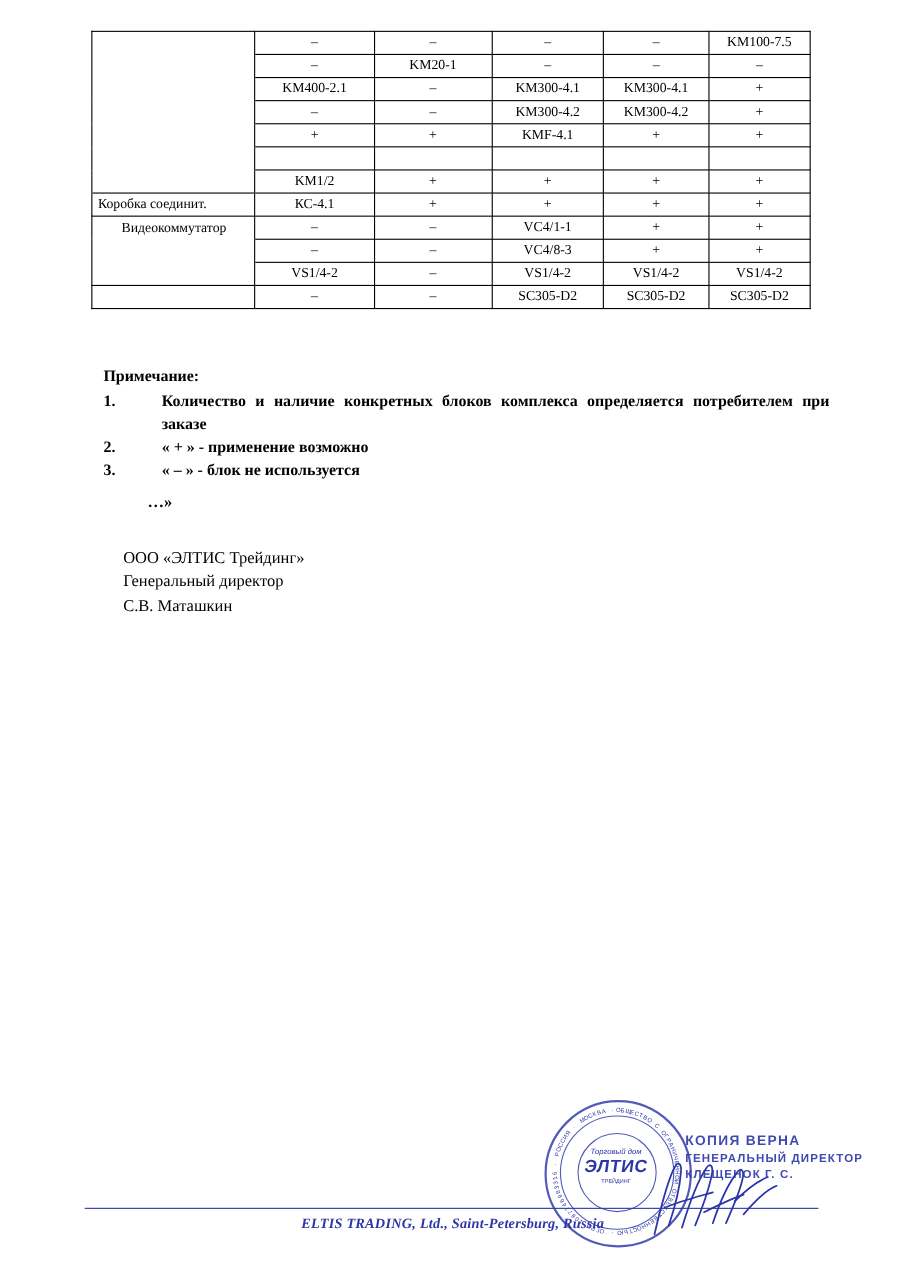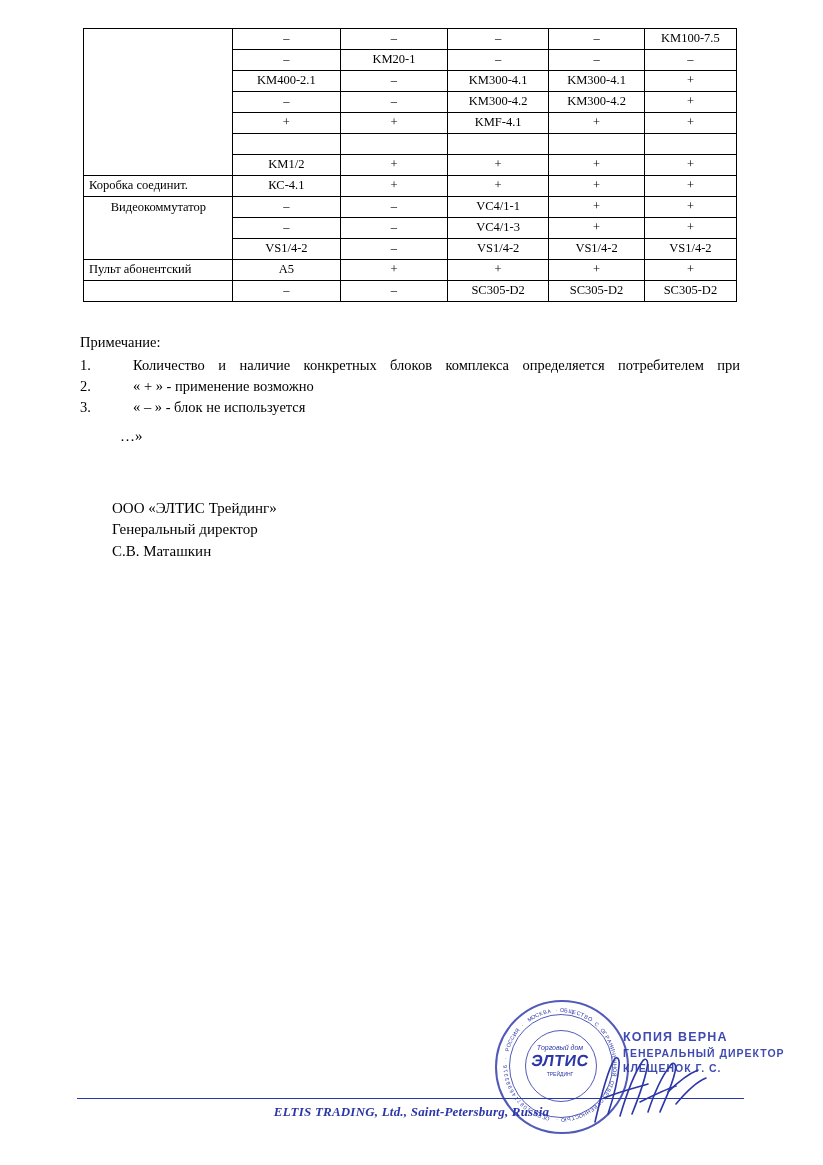--- a/index.html
+++ b/index.html
@@ -65,25 +65,26 @@
     border-bottom: none;
     text-align: center;
   }
   .spec-table td.empty-cell {
     border: 1px solid #000;
   }
 
   
   .notes {
     position: absolute;
-    left: 80px;
+    left: 94px;
     top: 332px;
     width: 660px;
     font-size: 14.5px;
     line-height: 1.45;
+    font-weight: bold;
   }
   .notes .heading {
     margin-bottom: 2px;
   }
   .note-row {
     display: flex;
     align-items: flex-start;
   }
   .note-num {
     width: 22px;
@@ -316,63 +317,59 @@
         <td class="val c2">–</td>
         <td class="val c3">VC4/1-1</td>
         <td class="val c4">+</td>
         <td class="val c5">+</td>
       </tr>
 
       <tr>
         <td class="label blank-label"></td>
         <td class="val c1">–</td>
         <td class="val c2">–</td>
-        <td class="val c3">VC4/1-3</td>
+        <td class="val c3">VC4/8-3</td>
         <td class="val c4">+</td>
         <td class="val c5">+</td>
       </tr>
 
 
       <tr>
         <td class="label top-open-label"></td>
         <td class="val c1">VS1/4-2</td>
         <td class="val c2">–</td>
         <td class="val c3">VS1/4-2</td>
         <td class="val c4">VS1/4-2</td>
         <td class="val c5">VS1/4-2</td>
       </tr>
 
-      <tr>
-        <td class="label">Пульт абонентский</td>
-        <td class="val c1">A5</td>
-        <td class="val c2">+</td>
-        <td class="val c3">+</td>
-        <td class="val c4">+</td>
-        <td class="val c5">+</td>
-      </tr>
 
 
       <tr>
         <td class="label top-open-label"></td>
         <td class="val c1">–</td>
         <td class="val c2">–</td>
         <td class="val c3">SC305-D2</td>
         <td class="val c4">SC305-D2</td>
         <td class="val c5">SC305-D2</td>
       </tr>
 
     </tbody>
   </table>
 
   <div class="notes">
     <div class="heading">Примечание:</div>
 
     <div class="note-row">
       <div class="note-num">1.</div>
       <div class="note-text justify">Количество и наличие конкретных блоков комплекса определяется потребителем при</div>
+    </div>
+    <div class="note-row">
+      <div class="note-num"></div>
+      <div class="note-text">заказе</div>
     </div>
 
     <div class="note-row">
       <div class="note-num">2.</div>
       <div class="note-text">« + » - применение возможно</div>
     </div>
 
     <div class="note-row">
       <div class="note-num">3.</div>
       <div class="note-text">« – » - блок не используется</div>

